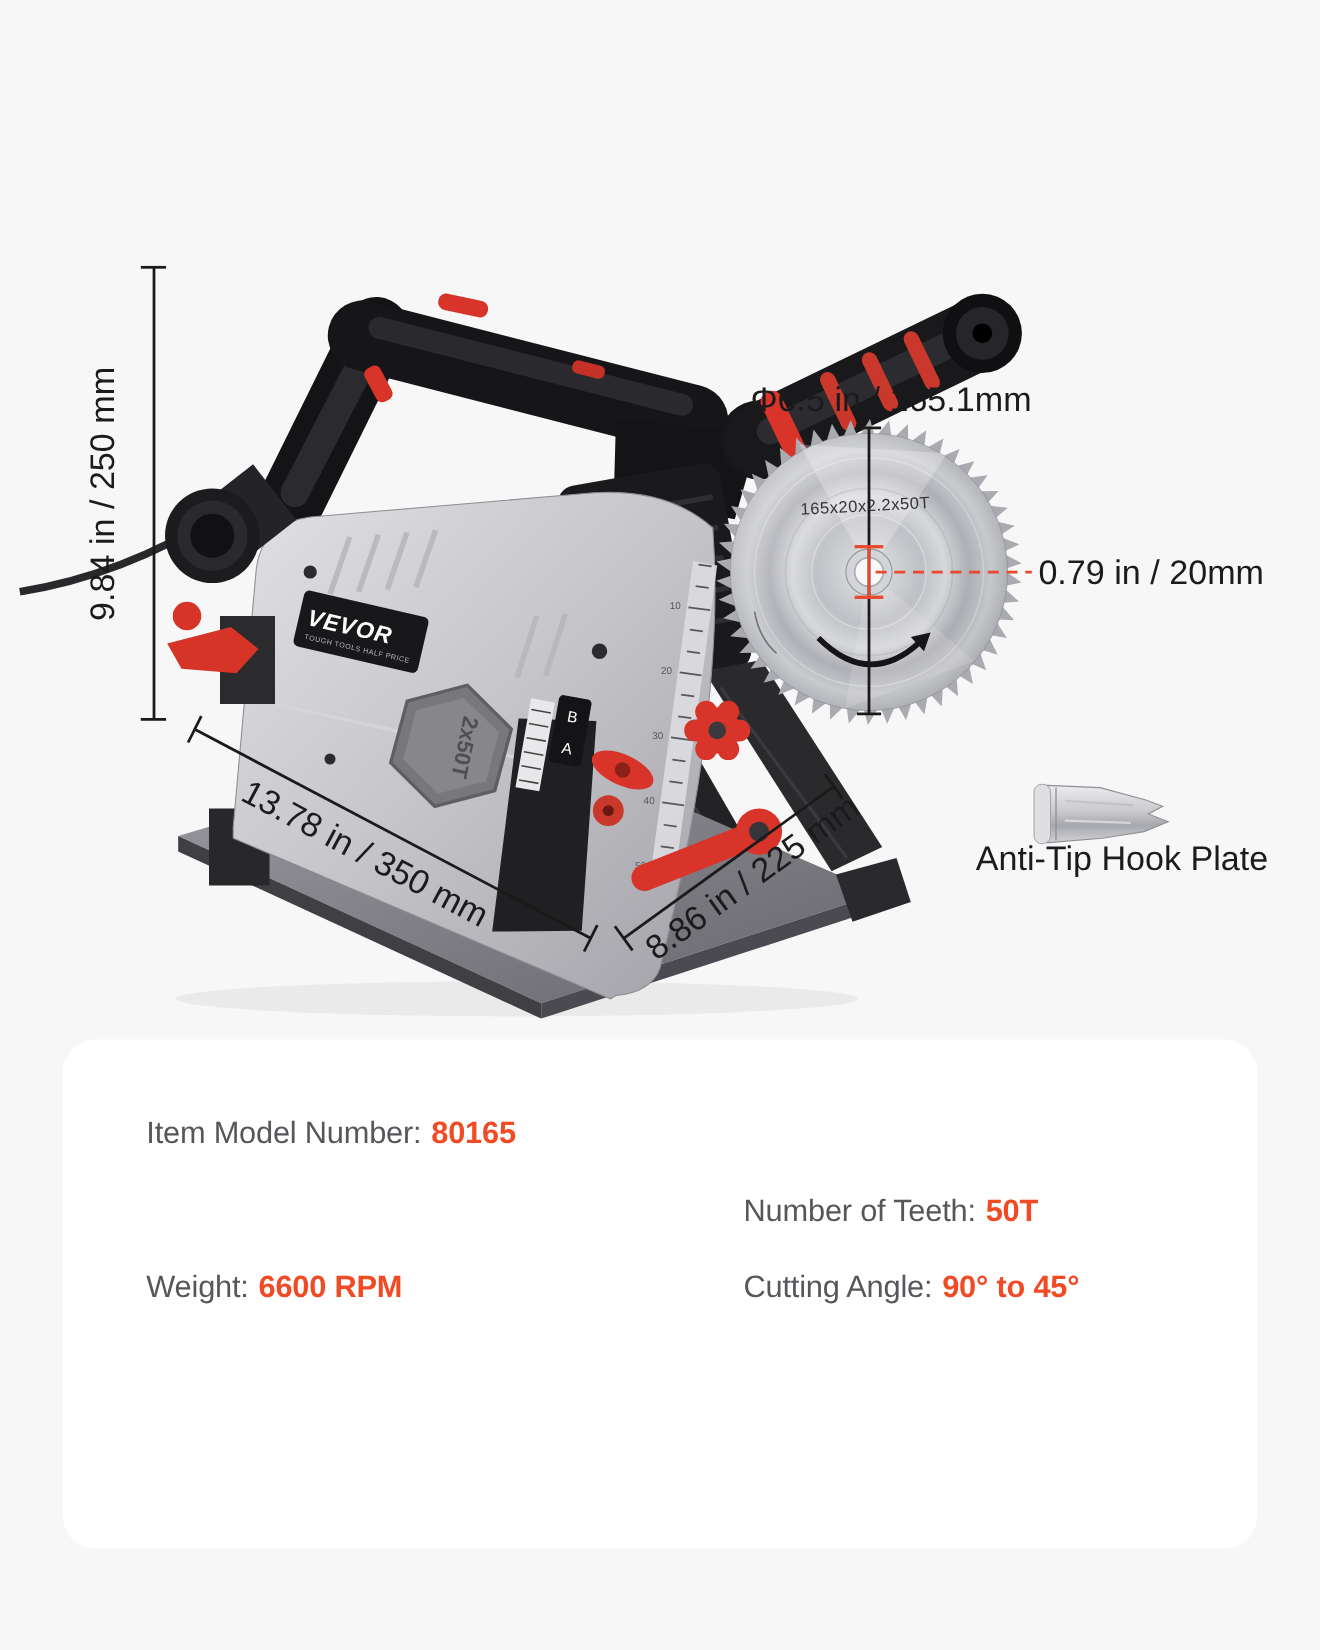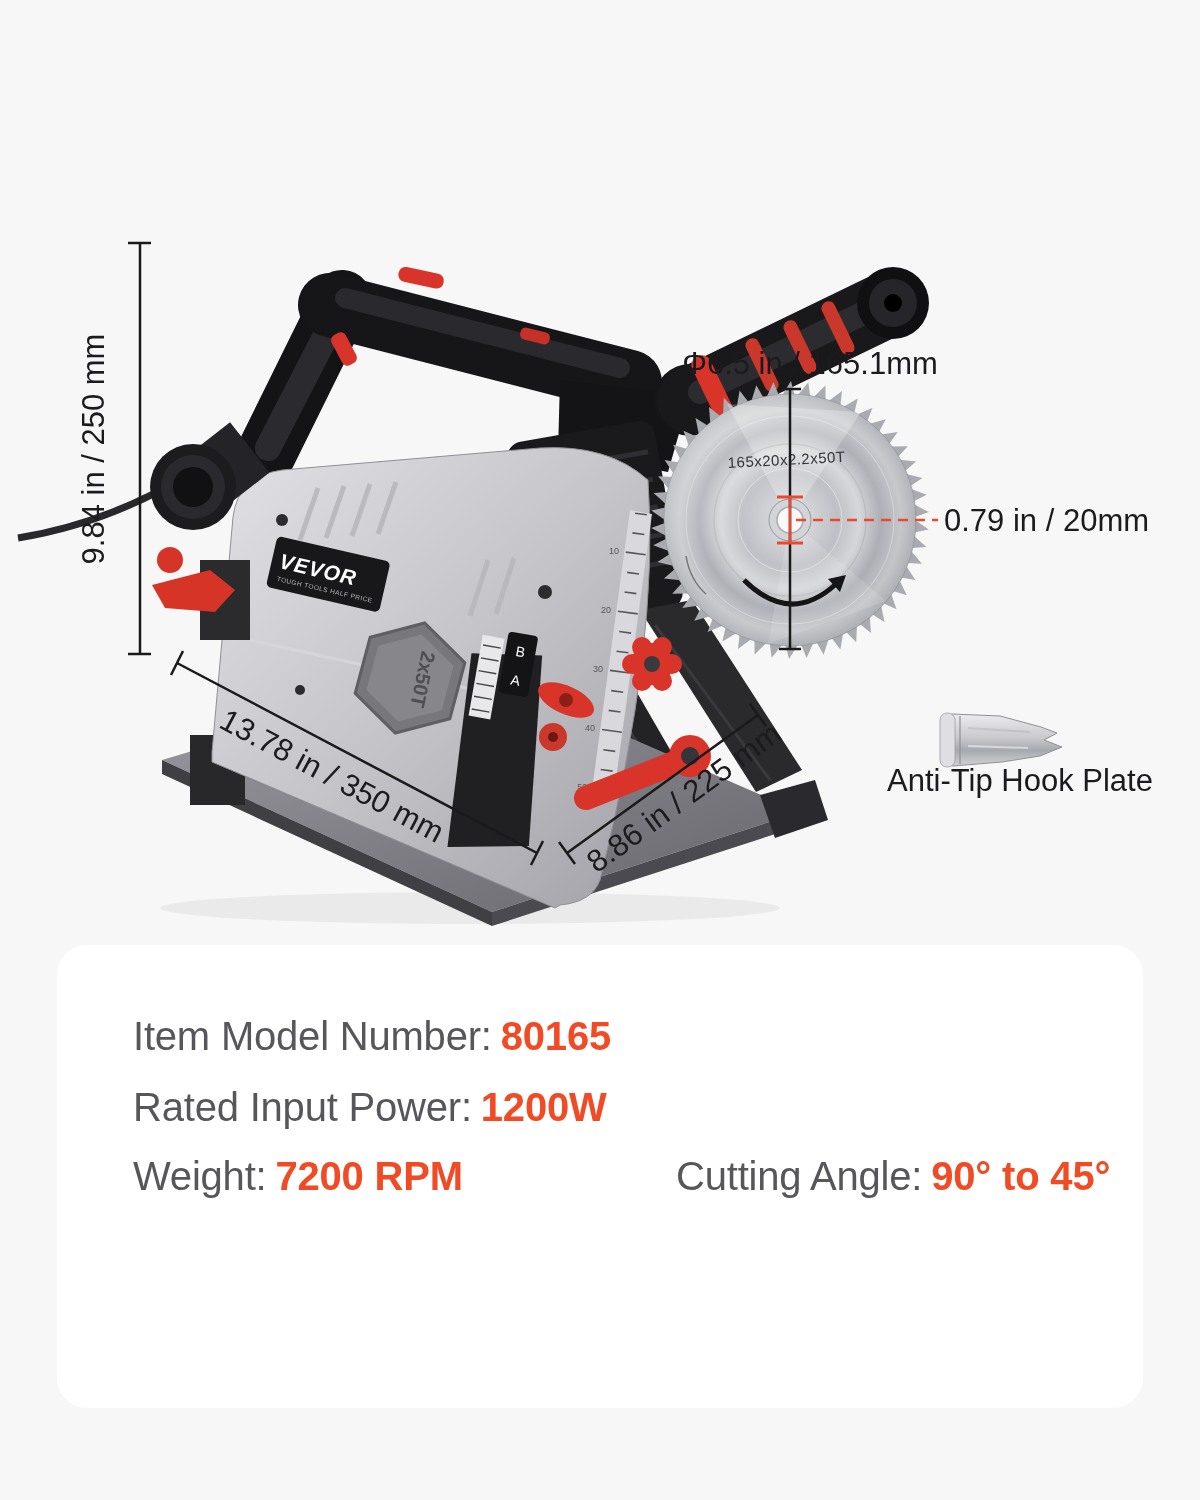--- a/index.html
+++ b/index.html
@@ -1,20 +1,20 @@
 <!DOCTYPE html>
 <html><head>
 <meta charset="utf-8">
 <style>
   html,body{margin:0;padding:0}
   body{width:1200px;height:1500px;background:#F7F7F8;font-family:"Liberation Sans",sans-serif;position:relative;overflow:hidden}
   svg text{font-family:"Liberation Sans",sans-serif}
   .ann{font-size:31px;fill:#1B1B1D}
   .panel{position:absolute;left:57px;top:945px;width:1086px;height:463px;background:#FFFFFF;border-radius:30px}
-  .spec{position:absolute;font-size:40px;white-space:nowrap;letter-spacing:-0.2px}
+  .spec{position:absolute;font-size:28px;white-space:nowrap;letter-spacing:-0.2px}
   .spec .lbl{color:#57575B}
   .spec .val{color:#F04B25;font-weight:bold;margin-left:9px}
   .c1{left:76px}.c2{left:619px}
   .r1{top:69px}.r2{top:140px}.r3{top:209px}.r4{top:282px}.r5{top:354px}
 </style>
 </head>
 <body>
 
 <svg width="1200" height="945" viewBox="0 0 1200 945" style="position:absolute;left:0;top:0">
   <defs>
@@ -260,16 +260,16 @@
     <rect x="940" y="713" width="15" height="54" rx="7" fill="#DFDFE3" stroke="#9C9CA1" stroke-width="0.8"></rect>
     <line x1="960" y1="716" x2="960" y2="764" stroke="#8F9095" stroke-width="1.2"></line>
     <line x1="968" y1="728" x2="1030" y2="732" stroke="#000" stroke-opacity="0.08" stroke-width="2"></line>
     <line x1="968" y1="746" x2="1028" y2="748" stroke="#FFF" stroke-opacity="0.5" stroke-width="2"></line>
   </g>
   <text class="ann" x="1020" y="791" text-anchor="middle" font-size="30">Anti-Tip Hook Plate</text>
 </svg>
 
 <div class="panel">
   <div class="spec c1 r1"><span class="lbl">Item Model Number:</span><span class="val">80165</span></div>
-  <div class="spec c1 r2"><span class="lbl">Rated Input Power:</span><span class="val">1200W</span></div>
-  <div class="spec c1 r3"><span class="lbl">Weight:</span><span class="val">7200 RPM</span></div>
+  <div class="spec c2 r2"><span class="lbl">Number of Teeth:</span><span class="val">50T</span></div>
+  <div class="spec c1 r3"><span class="lbl">Weight:</span><span class="val">6600 RPM</span></div>
   <div class="spec c2 r3"><span class="lbl">Cutting Angle:</span><span class="val">90° to 45°</span></div>
 </div>
 
 </body></html>

